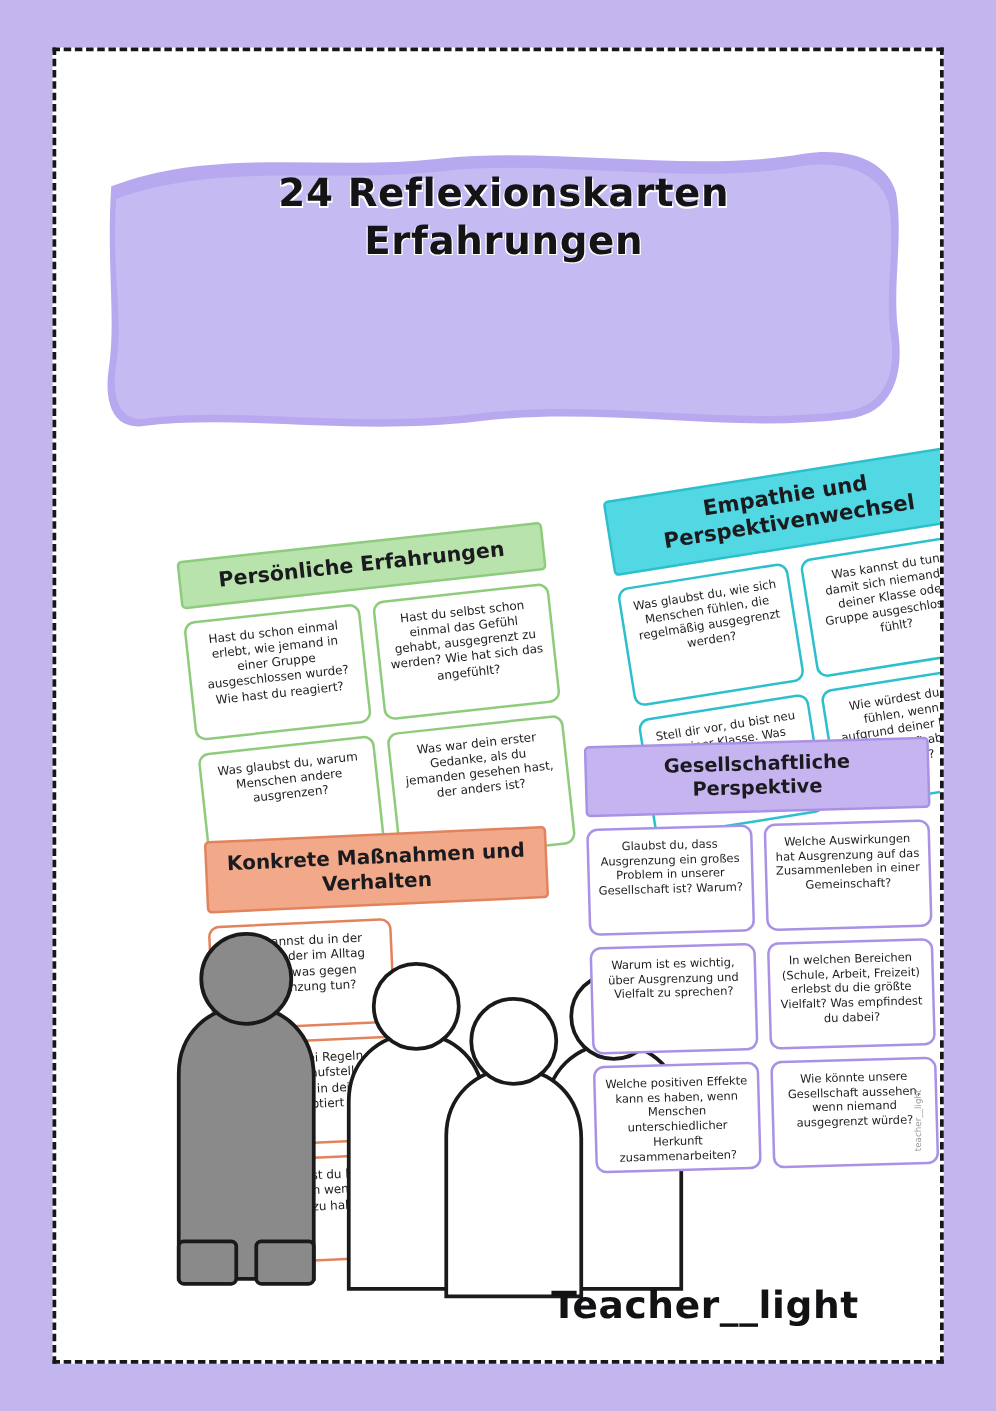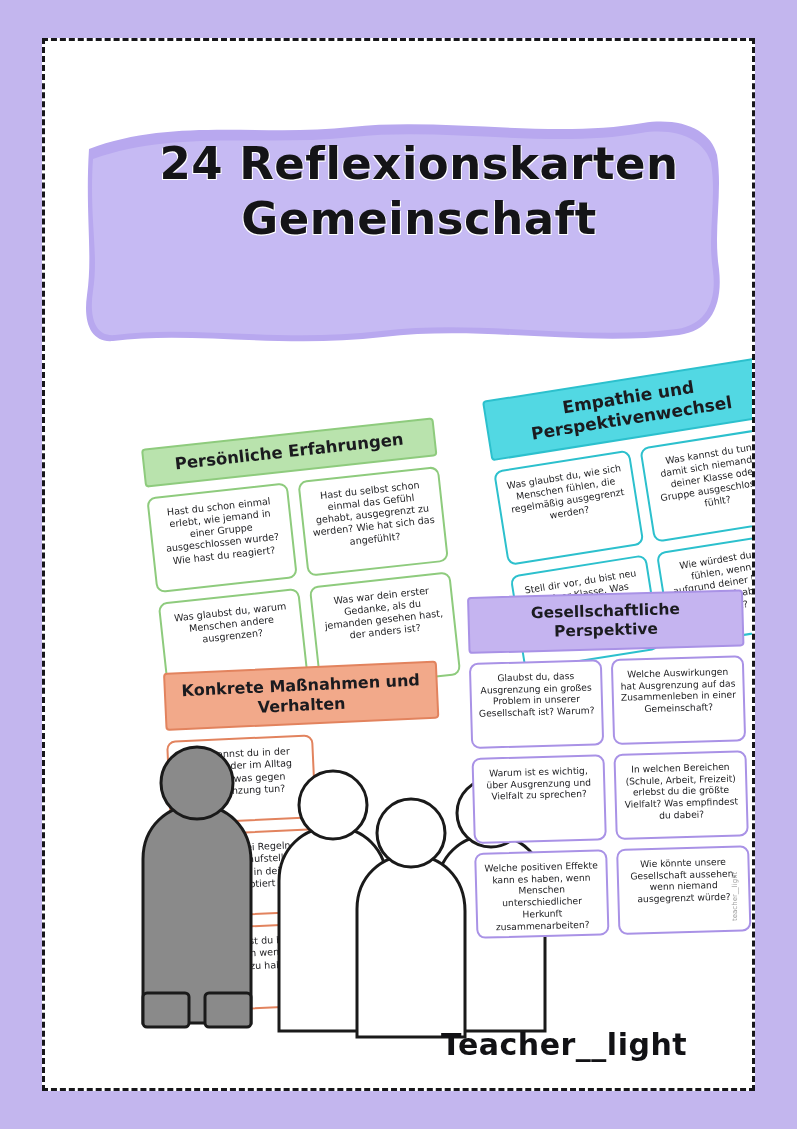--- a/index.html
+++ b/index.html
@@ -42,27 +42,27 @@
     height: 250px;
   }
   .title-banner svg {
     position: absolute;
     inset: 0;
     width: 100%;
     height: 100%;
   }
   .title-text {
     position: absolute;
-    left: 16px;
+    left: 0;
     top: 28px;
     width: 100%;
     text-align: center;
     font-family: "DejaVu Sans", sans-serif;
     font-weight: bold;
-    font-size: 45px;
+    font-size: 31px;
     line-height: 1.22;
     color: #141417;
     letter-spacing: 0.5px;
     text-shadow: 1px 1px 0 #ffffff, -1px 1px 0 #ffffff;
   }
 
   
   .group {
     position: absolute;
     box-sizing: border-box;
@@ -232,21 +232,21 @@
                  C640,84 630,120 636,160 C640,196 628,222 596,226
                  C500,238 400,216 300,228 C200,240 110,222 30,232
                  C8,234 0,214 4,186 C10,146 2,104 6,40 Z" fill="#b8a8ef"></path>
         <path d="M10,50 C92,20 182,38 270,28 C362,18 470,40 558,24 C596,18 622,32 628,54
                  C634,90 624,124 630,162 C634,194 622,216 594,220
                  C498,232 398,210 298,222 C198,234 110,216 32,226
                  C12,228 6,208 10,182 C16,144 6,110 10,50 Z" fill="#c6baf3"></path>
       </svg>
       <div class="title-text">
         <div>24 Reflexionskarten</div>
-        <div>Gemeinschaft</div>
+        <div>Erfahrungen</div>
       </div>
     </div>
 
     <div class="group" id="group-green">
       <div class="group-header">Persönliche Erfahrungen</div>
       <div class="cards">
         <div class="card">Hast du schon einmal erlebt, wie jemand in einer Gruppe ausgeschlossen wurde? Wie hast du reagiert?</div>
         <div class="card">Hast du selbst schon einmal das Gefühl gehabt, ausgegrenzt zu werden? Wie hat sich das angefühlt?</div>
         <div class="card row2">Was glaubst du, warum Menschen andere ausgrenzen?</div>
         <div class="card row2">Was war dein erster Gedanke, als du jemanden gesehen hast, der anders ist?</div>

